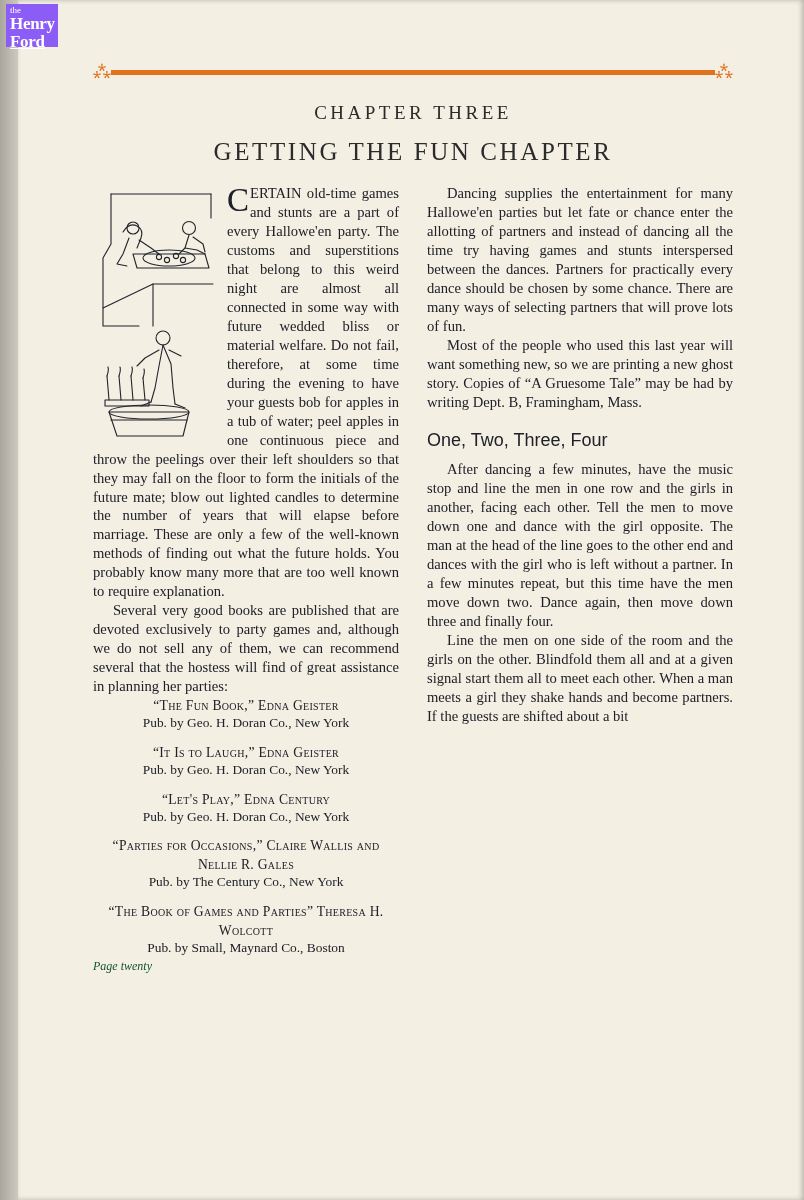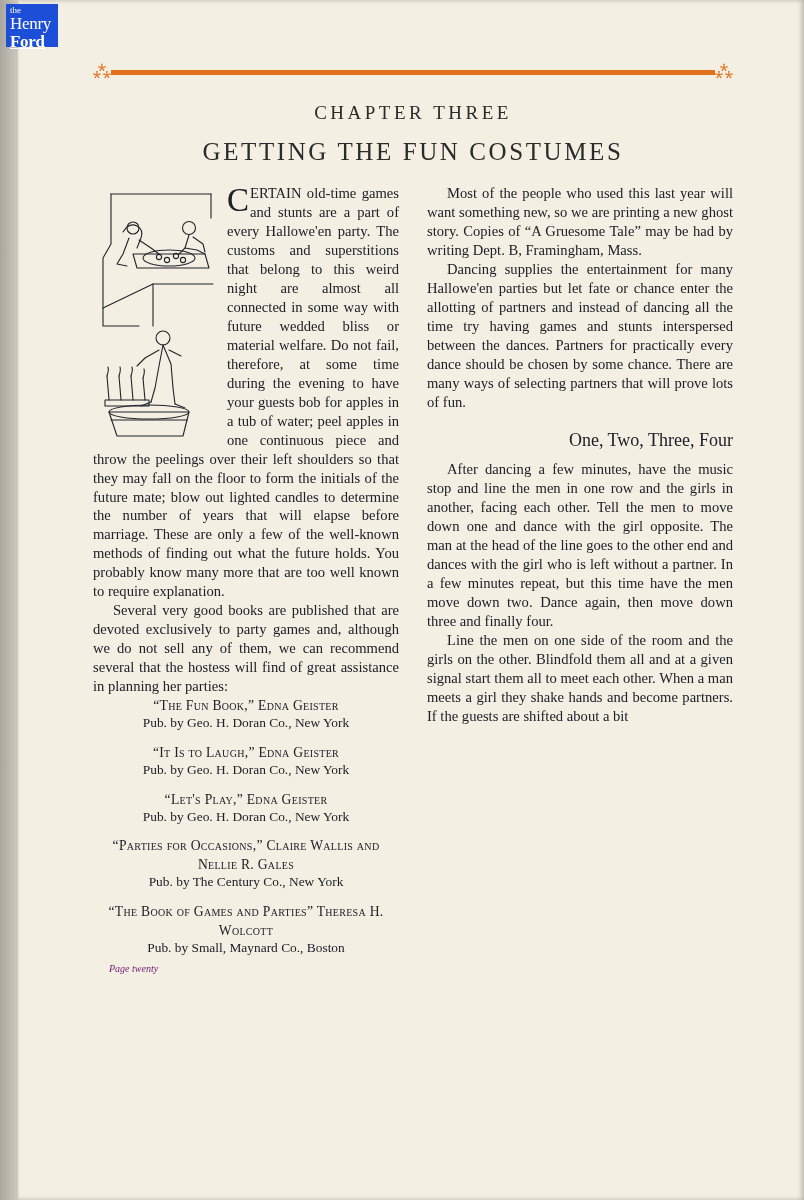--- a/index.html
+++ b/index.html
@@ -38,30 +38,30 @@
     height: 1200px;
     background: linear-gradient(to right, #a9a69d, #cdc9bf);
   }
   
   .thf-logo {
     position: absolute;
     left: 6px;
     top: 4px;
     width: 52px;
     height: 43px;
-    background: #1d4ed8;
+    background: #8b5cf6;
     color: #ffffff;
     font-family: "Liberation Serif", serif;
     line-height: 1.02;
     padding: 2px 4px 0 4px;
     box-sizing: border-box;
     z-index: 50;
   }
   .thf-logo .t1 { font-size: 9px; display: block; }
-  .thf-logo .t2 { font-size: 17px; display: block; font-weight: normal; letter-spacing: -0.3px;}
+  .thf-logo .t2 { font-size: 17px; display: block; font-weight: bold; letter-spacing: -0.3px;}
   .thf-logo .t3 { font-size: 17px; display: block; font-weight: bold; letter-spacing: -0.3px; text-decoration: underline;}
 
   
   .content {
     position: absolute;
     left: 75px;
     top: 60px;
     width: 640px;
     height: 1080px;
   }
@@ -154,25 +154,25 @@
   .dropcap {
     float: left;
     font-size: 33px;
     line-height: 28px;
     padding: 2px 1px 0 0;
     color: #20202a;
     font-family: "Liberation Serif", serif;
   }
 
   .sec-head {
-    text-align: right;
+    text-align: left;
     font-size: 18px;
     color: #20202a;
     margin: 17px 0 8px 0;
-    font-family: Liberation Serif, serif;
+    font-family: Liberation Sans, sans-serif;
   }
 
   
   .booklist {
   }
   .book {
     text-align: center;
     margin-bottom: 11px;
     line-height: 1.25;
   }
@@ -180,25 +180,25 @@
     font-size: 13.6px;
     font-variant: small-caps;
     letter-spacing: 0.3px;
   }
   .book .pub {
     font-size: 13.4px;
     display: block;
   }
   .page-num {
     position: absolute;
-    left: 16px;
+    left: 0px;
     bottom: -6px;
-    font-size: 10px;
+    font-size: 12px;
     font-style: italic;
-    color: #701a75;
+    color: #14532d;
   }
   .colwrap { position: relative; }
 </style>
 </head>
 <body>
 
 <div class="page">
   <div class="sheet-edge"></div>
   <div class="sheet">
 
@@ -206,21 +206,21 @@
 
       <div class="top-rule">
         <span class="rule-end left">⁂</span>
         <div class="rule-line"></div>
         <span class="rule-end right">⁂</span>
       </div>
 
       <div class="chapter-label">CHAPTER THREE</div>
 
 
-      <div class="subtitle">GETTING THE FUN COSTUMES</div>
+      <div class="subtitle">GETTING THE FUN CHAPTER</div>
 
       <div class="colwrap">
         <div class="columns">
 
           <div class="col">
 
             <div class="illus">
               <svg width="126" height="250" viewBox="0 0 126 250" xmlns="http://www.w3.org/2000/svg">
                 <g fill="none" stroke="#23232b" stroke-width="1.1" stroke-linejoin="round" stroke-linecap="round">
 
@@ -273,38 +273,38 @@
             <div class="booklist">
               <div class="book">
                 <span class="t">“The Fun Book,” Edna Geister</span>
                 <span class="pub">Pub. by Geo. H. Doran Co., New York</span>
               </div>
               <div class="book">
                 <span class="t">“It Is to Laugh,” Edna Geister</span>
                 <span class="pub">Pub. by Geo. H. Doran Co., New York</span>
               </div>
               <div class="book">
-                <span class="t">“Let's Play,” Edna Geister</span>
+                <span class="t">“Let's Play,” Edna Century</span>
                 <span class="pub">Pub. by Geo. H. Doran Co., New York</span>
               </div>
               <div class="book">
                 <span class="t">“Parties for Occasions,” Claire Wallis and Nellie R. Gales</span>
                 <span class="pub">Pub. by The Century Co., New York</span>
               </div>
               <div class="book">
                 <span class="t">“The Book of Games and Parties” Theresa H. Wolcott</span>
                 <span class="pub">Pub. by Small, Maynard Co., Boston</span>
               </div>
             </div>
 
           </div>
 
           <div class="col">
+            <p>Dancing supplies the entertainment for many Hallowe'en parties but let fate or chance enter the allotting of partners and instead of dancing all the time try having games and stunts interspersed between the dances. Partners for practically every dance should be chosen by some chance. There are many ways of selecting partners that will prove lots of fun.</p>
             <p>Most of the people who used this last year will want something new, so we are printing a new ghost story. Copies of “A Gruesome Tale” may be had by writing Dept. B, Framingham, Mass.</p>
-            <p>Dancing supplies the entertainment for many Hallowe'en parties but let fate or chance enter the allotting of partners and instead of dancing all the time try having games and stunts interspersed between the dances. Partners for practically every dance should be chosen by some chance. There are many ways of selecting partners that will prove lots of fun.</p>
 
             <div class="sec-head">One, Two, Three, Four</div>
             <p>After dancing a few minutes, have the music stop and line the men in one row and the girls in another, facing each other. Tell the men to move down one and dance with the girl opposite. The man at the head of the line goes to the other end and dances with the girl who is left without a partner. In a few minutes repeat, but this time have the men move down two. Dance again, then move down three and finally four.</p>
 
             <p>Line the men on one side of the room and the girls on the other. Blindfold them all and at a given signal start them all to meet each other. When a man meets a girl they shake hands and become partners. If the guests are shifted about a bit</p>
           </div>
 
         </div>
         <div class="page-num">Page twenty</div>
       </div>

